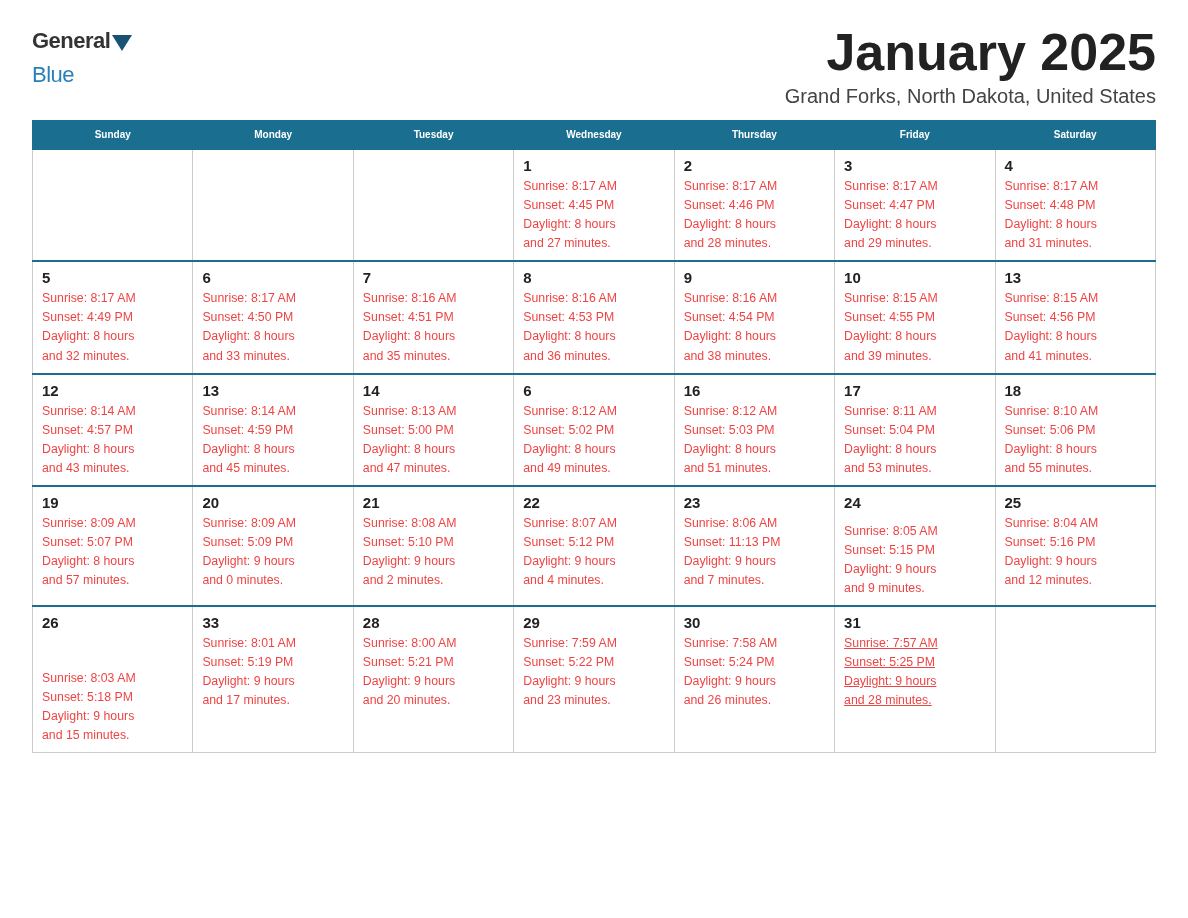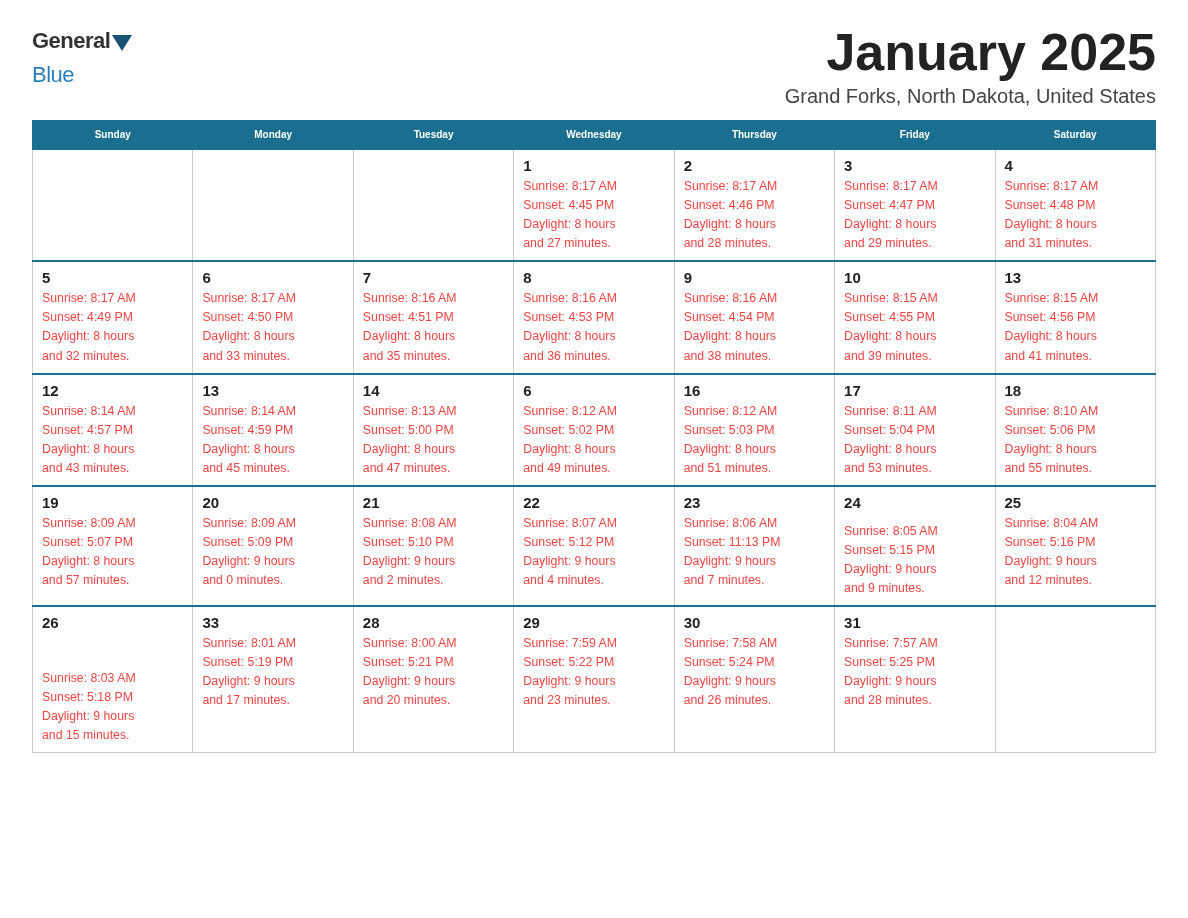--- a/index.html
+++ b/index.html
@@ -347,21 +347,21 @@
         </td>
         <td>
           <span class="day-number">30</span>
           <div class="day-info" style="white-space: pre-line;">Sunrise: 7:58 AM
 Sunset: 5:24 PM
 Daylight: 9 hours
 and 26 minutes.</div>
         </td>
         <td>
           <span class="day-number">31</span>
-          <div class="day-info" style="white-space: pre-line;">Sunrise: 7:57 AM
+          <div class="day-info" style="white-space: pre-line; text-decoration: underline;">Sunrise: 7:57 AM
 Sunset: 5:25 PM
 Daylight: 9 hours
 and 28 minutes.</div>
         </td>
         <td></td>
       </tr>
     </tbody>
 </table>
 
 </body></html>

